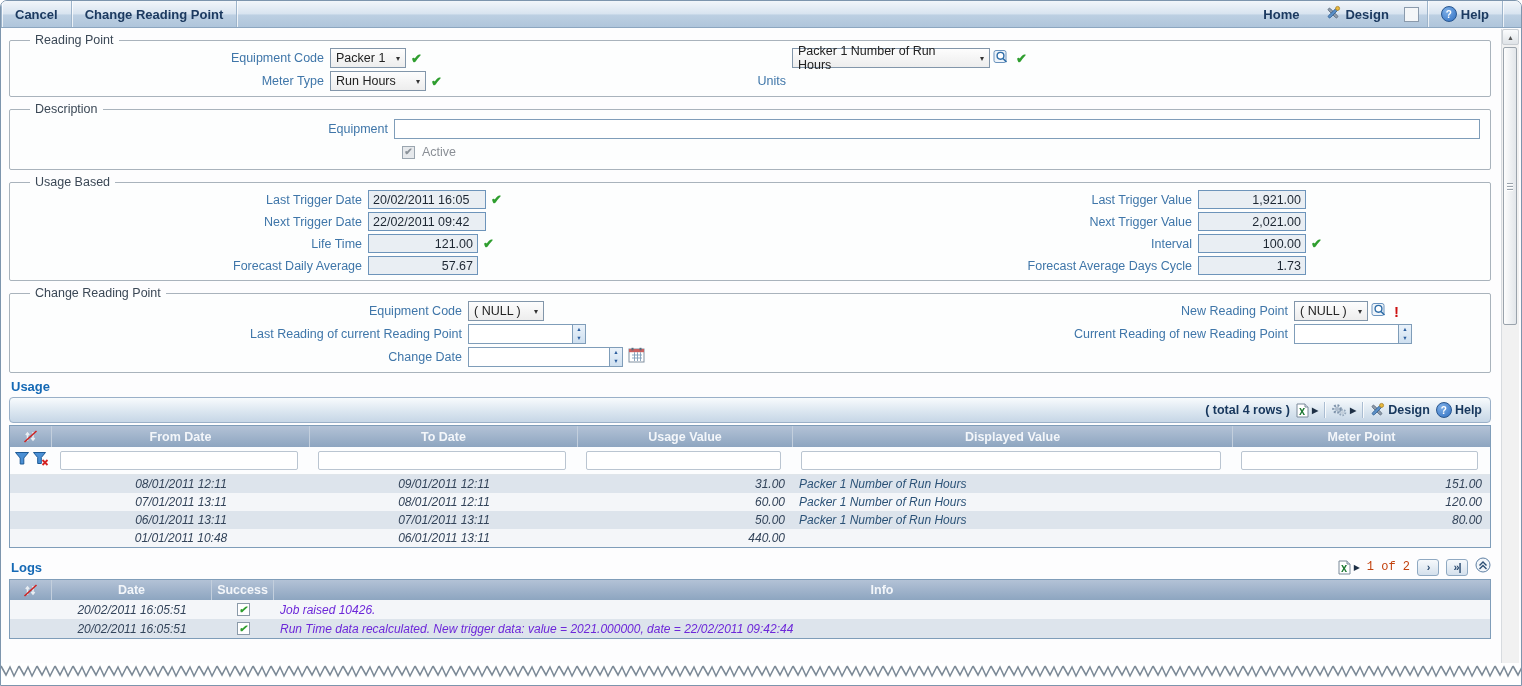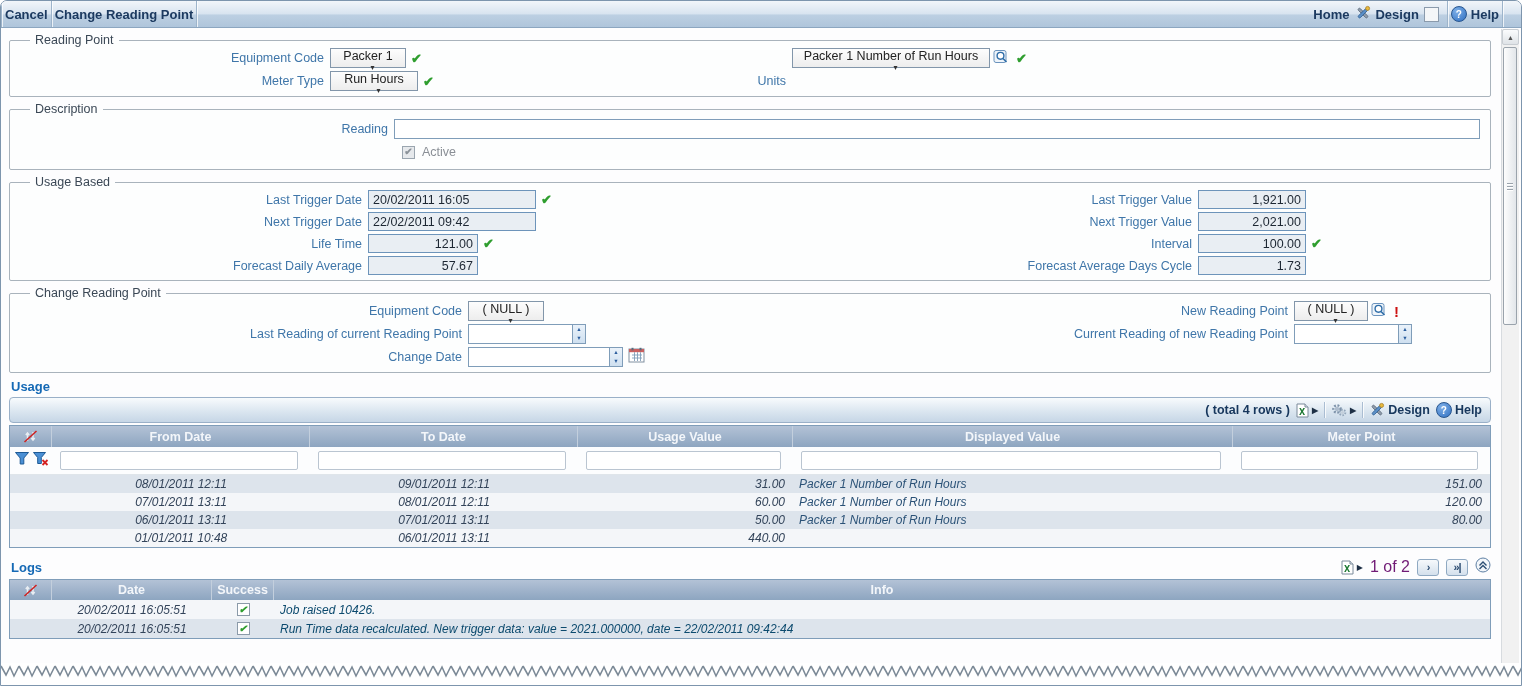--- a/index.html
+++ b/index.html
@@ -3,44 +3,44 @@
 <meta charset="utf-8">
 <style>
   html,body{margin:0;padding:0;background:#fff;}
   .screen{position:relative;width:1522px;height:686px;box-sizing:border-box;
     border:1px solid #7d95ad;border-radius:7px 7px 0 0;overflow:hidden;
     background:#fdfdfe;font-family:"Liberation Sans",sans-serif;}
   
   .topbar{height:27px;box-sizing:border-box;display:flex;align-items:center;
     background:linear-gradient(#f2f6fa,#d9e4f0 48%,#bccfe2 55%,#afc5db);
     border-bottom:1px solid #8ca6c0;color:#1c3a60;font-weight:bold;font-size:13px;}
-  .tb-btn{padding:0 3px;height:100%;display:flex;align-items:center;gap:4px;cursor:pointer;white-space:nowrap;}
+  .tb-btn{padding:0 13px;height:100%;display:flex;align-items:center;gap:4px;cursor:pointer;white-space:nowrap;}
   .tb-sep{width:1px;height:100%;background:#9db4cb;box-shadow:1px 0 0 rgba(255,255,255,.75);}
   .tb-right{margin-left:auto;display:flex;align-items:center;height:100%;}
   .tb-checkbox{width:13px;height:13px;border:1px solid #8a9aac;background:#f4f6f8;margin:0 8px 0 2px;}
   .help-ic{width:14px;height:14px;border-radius:50%;background:radial-gradient(circle at 35% 30%,#7fb0e8,#2f6fc1);
     border:1px solid #28568f;color:#fff;font-size:10px;font-weight:bold;display:flex;align-items:center;justify-content:center;}
   
   fieldset{border:1px solid #a9b3bc;border-radius:2px;margin:5px 30px 0 8px;padding:1px 8px 5px;background:#fdfefe;}
   legend{font-size:12.5px;color:#3b4856;margin-left:12px;padding:0 5px;}
   .lbl{color:#3f76a9;font-size:12.5px;text-align:right;white-space:nowrap;}
   .ctrl{display:flex;align-items:center;gap:3px;}
   .frow{height:23px;display:flex;align-items:center;}
   .fs-grid{display:grid;column-gap:6px;row-gap:3px;align-items:center;}
   .rp-grid{grid-template-columns:306px 372px 78px 1fr;}
   .ub-grid{grid-template-columns:344px 420px 398px 1fr;}
   .crp-grid{grid-template-columns:444px 380px 434px 1fr;}
   .sel{height:20px;box-sizing:border-box;border:1px solid #8296aa;background:linear-gradient(#fdfdfd,#ededed);
-    display:inline-flex;align-items:center;justify-content:space-between;padding:0 5px;font-size:12.5px;color:#222;cursor:default;flex-direction:column;}
+    display:inline-flex;align-items:center;justify-content:space-between;padding:0 5px;font-size:12.5px;color:#222;cursor:default;}
   .sel .arr{font-size:8px;color:#333;margin-left:9px;}
-  .w-packer{width:76px;}.w-run{width:88px;}.w-meterpoint{width:198px;}.w-null{width:76px;}.w-null2{width:74px;}
+  .w-packer{width:76px;}.w-run{width:96px;}.w-meterpoint{width:198px;}.w-null{width:76px;}.w-null2{width:74px;}
   .ro{height:19px;box-sizing:border-box;border:1px solid #6d94ba;background:#e9eef3;font-size:12.5px;color:#1d2733;
     display:flex;align-items:center;padding:0 4px;}
   .ro.num{justify-content:flex-end;}
-  .w-date{width:168px;}.w-num{width:110px;}.w-rnum{width:108px;}
+  .w-date{width:118px;}.w-num{width:110px;}.w-rnum{width:108px;}
   .chk{color:#2f9e2f;font-size:13px;font-weight:bold;line-height:1;margin-left:2px;}
   .excl{color:#cc1111;font-size:15px;font-weight:bold;line-height:1;margin-left:2px;}
   .inp{height:20px;box-sizing:border-box;border:1px solid #7f9db9;background:#fff;font-size:12.5px;padding:0 3px;font-family:inherit;}
   .w-read{width:105px;}.w-cdate{width:142px;}
   .spin{display:inline-flex;flex-direction:column;width:13px;height:20px;box-sizing:border-box;
     border:1px solid #7f9db9;border-left:none;background:linear-gradient(#eaf2fa,#cfe0f0);margin-left:-3px;}
   .spin span{flex:1;display:flex;align-items:center;justify-content:center;font-size:5.5px;color:#2a5d9e;line-height:1;}
   .comments-row .lbl{width:370px;margin-right:6px;}
   .comments-input{flex:1;margin-right:2px;}
   .active-row{margin-left:384px;display:flex;align-items:center;gap:7px;height:24px;}
@@ -68,26 +68,26 @@
   .flt{height:19px;box-sizing:border-box;margin-left:8px;width:calc(100% - 20px);border:1px solid #bac5d1;
     border-radius:2px;font-family:inherit;font-size:12px;background:#fff;}
   .funnels{display:flex;align-items:center;gap:2px;padding-left:4px;}
   .g-row{display:grid;height:18px;align-items:center;font-size:12px;color:#33445a;font-style:italic;}
   .g-row.odd{background:#dde4ec;}
   .g-row.even{background:#f4f6f9;}
   .lg-row{height:19px;}
   .c-center{text-align:center;}
   .c-right{text-align:right;padding-right:8px;}
   .c-left{padding-left:6px;color:#2b5277;}
-  .c-info{padding-left:6px;color:#0c4a6e;}
+  .c-info{padding-left:6px;color:#6d28d9;}
   .cell-cbx{display:flex;justify-content:center;}
   
   .logs-line{display:flex;align-items:center;margin:9px 30px 0 0;}
   .logs-right{margin-left:auto;display:flex;align-items:center;gap:7px;}
-  .pg-label{color:#701a75;font-size:16px;}
+  .pg-label{color:#c2410c;font-size:12px;font-family:Liberation Mono, monospace;}
   .pg-btn{width:22px;height:17px;box-sizing:border-box;border:1px solid #8fa9c2;border-radius:3px;
     background:linear-gradient(#f6f9fc,#d4e0ec);color:#2a4a70;font-weight:bold;font-size:11px;
     display:flex;align-items:center;justify-content:center;cursor:pointer;letter-spacing:-1px;}
   
   .vscroll{position:absolute;top:28px;right:2px;bottom:0;width:17px;background:#f1f1f1;border-left:1px solid #d7dbdf;z-index:3;}
   .sb-up{height:16px;box-sizing:border-box;border:1px solid #c8cdd2;border-radius:2px;background:linear-gradient(#fbfcfd,#dfe3e7);
     display:flex;align-items:center;justify-content:center;font-size:7px;color:#555;cursor:pointer;}
   .sb-thumb{position:absolute;top:18px;left:1px;width:14px;height:278px;box-sizing:border-box;border:1px solid #9aa3ac;
     border-radius:2px;background:linear-gradient(90deg,#fdfdfd,#e2e6ea);cursor:grab;}
   .sb-grip{position:absolute;left:3px;right:3px;top:50%;margin-top:-4px;}
@@ -171,21 +171,21 @@
         <span class="chk">✔</span>
       </div>
       <div class="lbl">Units</div>
       <div></div>
     </div>
   </fieldset>
 
   <fieldset>
     <legend>Description</legend>
     <div class="frow comments-row">
-      <div class="lbl">Reading</div>
+      <div class="lbl">Equipment</div>
       <input class="inp comments-input" value="" style="">
     </div>
     <div class="active-row">
       <span class="cbx disabled">✔</span>
       <span class="grey-lbl">Active</span>
     </div>
   </fieldset>
 
   <fieldset>
     <legend>Usage Based</legend>

